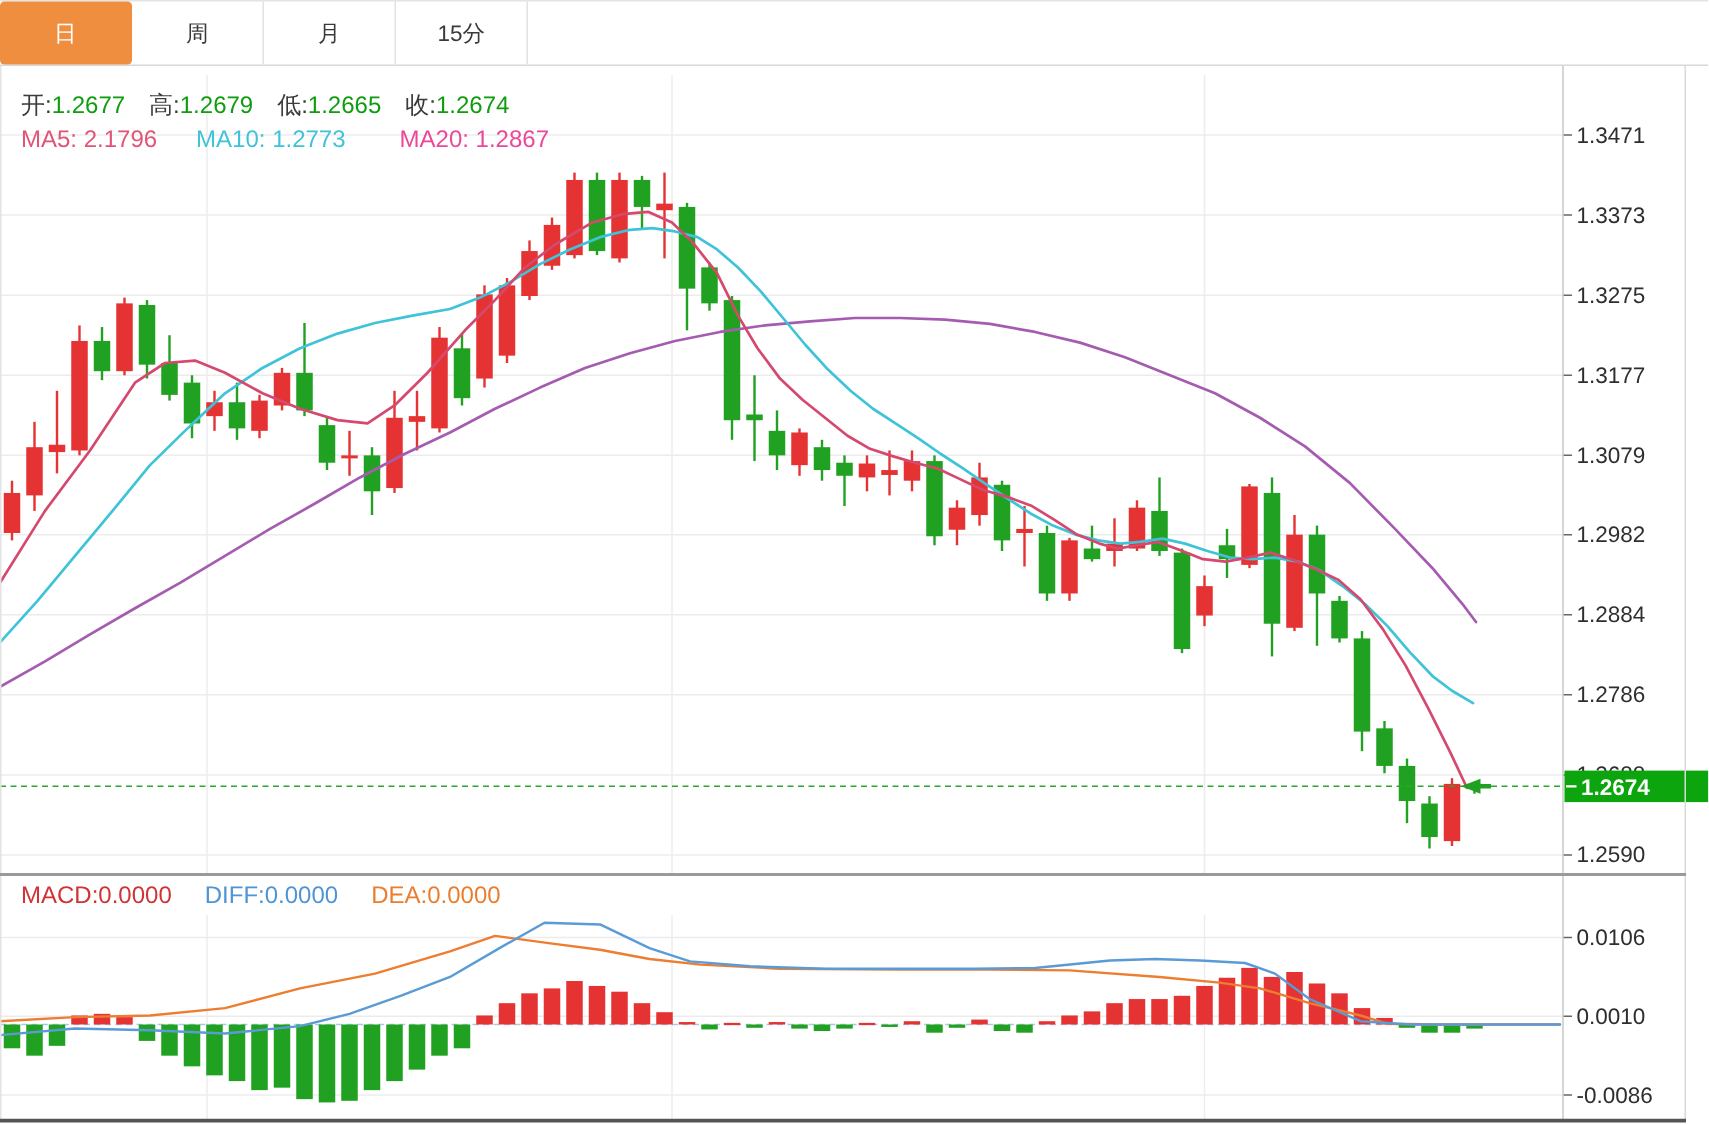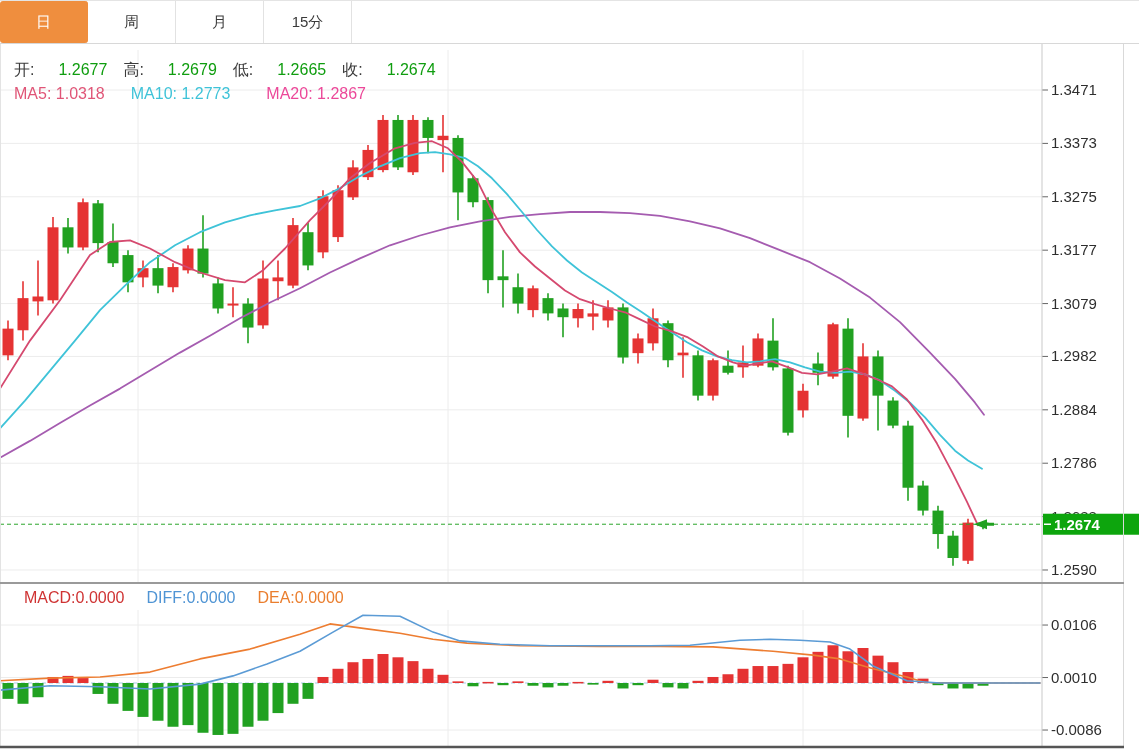--- a/index.html
+++ b/index.html
@@ -8,26 +8,26 @@
   
   #tabbar{position:absolute;left:0;top:0;width:1139px;height:44px;border-top:1px solid #e4e4e4;
           border-bottom:1px solid #d8d8d8;box-sizing:border-box;display:flex;background:#fff;z-index:5;}
   .tab{width:88px;height:100%;box-sizing:border-box;border-right:1px solid #e2e2e2;
        display:flex;align-items:center;justify-content:center;font-size:15px;color:#3a3a3a;cursor:pointer;}
   .tab.active{background:#ef8e3e;color:#fff;border-radius:3px;border-right-color:#ef8e3e;}
   
   .legend{position:absolute;z-index:4;white-space:nowrap;}
   #ohlc-row{left:14px;top:60px;font-size:16px;}
   #ohlc-row .lbl{color:#3b3b3b;}
-  #ohlc-row .val{color:#0f9d0f;margin-right:16px;margin-left:24px;}
+  #ohlc-row .val{color:#0f9d0f;margin-right:16px;}
   #ma-row{left:14px;top:85px;font-size:16px;}
   #ma-row .ma5{color:#e05577;margin-right:26px;}
   #ma-row .ma10{color:#3fc3d8;margin-right:36px;}
   #ma-row .ma20{color:#ec4899;}
-  #macd-row{left:24px;top:589px;font-size:16px;}
+  #macd-row{left:14px;top:589px;font-size:16px;}
   #macd-row .m{color:#cf3333;margin-right:22px;}
   #macd-row .d{color:#4f94d4;margin-right:22px;}
   #macd-row .a{color:#ea7e2e;}
   #chart-svg{position:absolute;left:0;top:0;z-index:1;}
 </style>
 </head>
 <body>
 <div id="app">
 
   <div id="tabbar">
@@ -35,21 +35,21 @@
       <div class="tab">周</div>
       <div class="tab">月</div>
       <div class="tab">15分</div>
     </div>
 
   <div id="ohlc-row" class="legend">
     <span class="lbl">开:</span><span class="val">1.2677</span><span class="lbl">高:</span><span class="val">1.2679</span><span class="lbl">低:</span><span class="val">1.2665</span><span class="lbl">收:</span><span class="val">1.2674</span>
   </div>
 
   <div id="ma-row" class="legend">
-    <span class="ma5">MA5: 1.0318</span><span class="ma10">MA10: 1.2773</span><span class="ma20">MA20: 1.2867</span>
+    <span class="ma5">MA5: 2.1796</span><span class="ma10">MA10: 1.2773</span><span class="ma20">MA20: 1.2867</span>
   </div>
 
   <div id="macd-row" class="legend">
     <span class="m">MACD:0.0000</span><span class="d">DIFF:0.0000</span><span class="a">DEA:0.0000</span>
   </div>
 
   <svg id="chart-svg" width="1139" height="750">
       <line x1="0" y1="90" x2="1042" y2="90" stroke="#ececec" stroke-width="1"></line>
       <line x1="0" y1="143.39383000000018" x2="1042" y2="143.39383000000018" stroke="#ececec" stroke-width="1"></line>
       <line x1="0" y1="196.78766000000036" x2="1042" y2="196.78766000000036" stroke="#ececec" stroke-width="1"></line>

